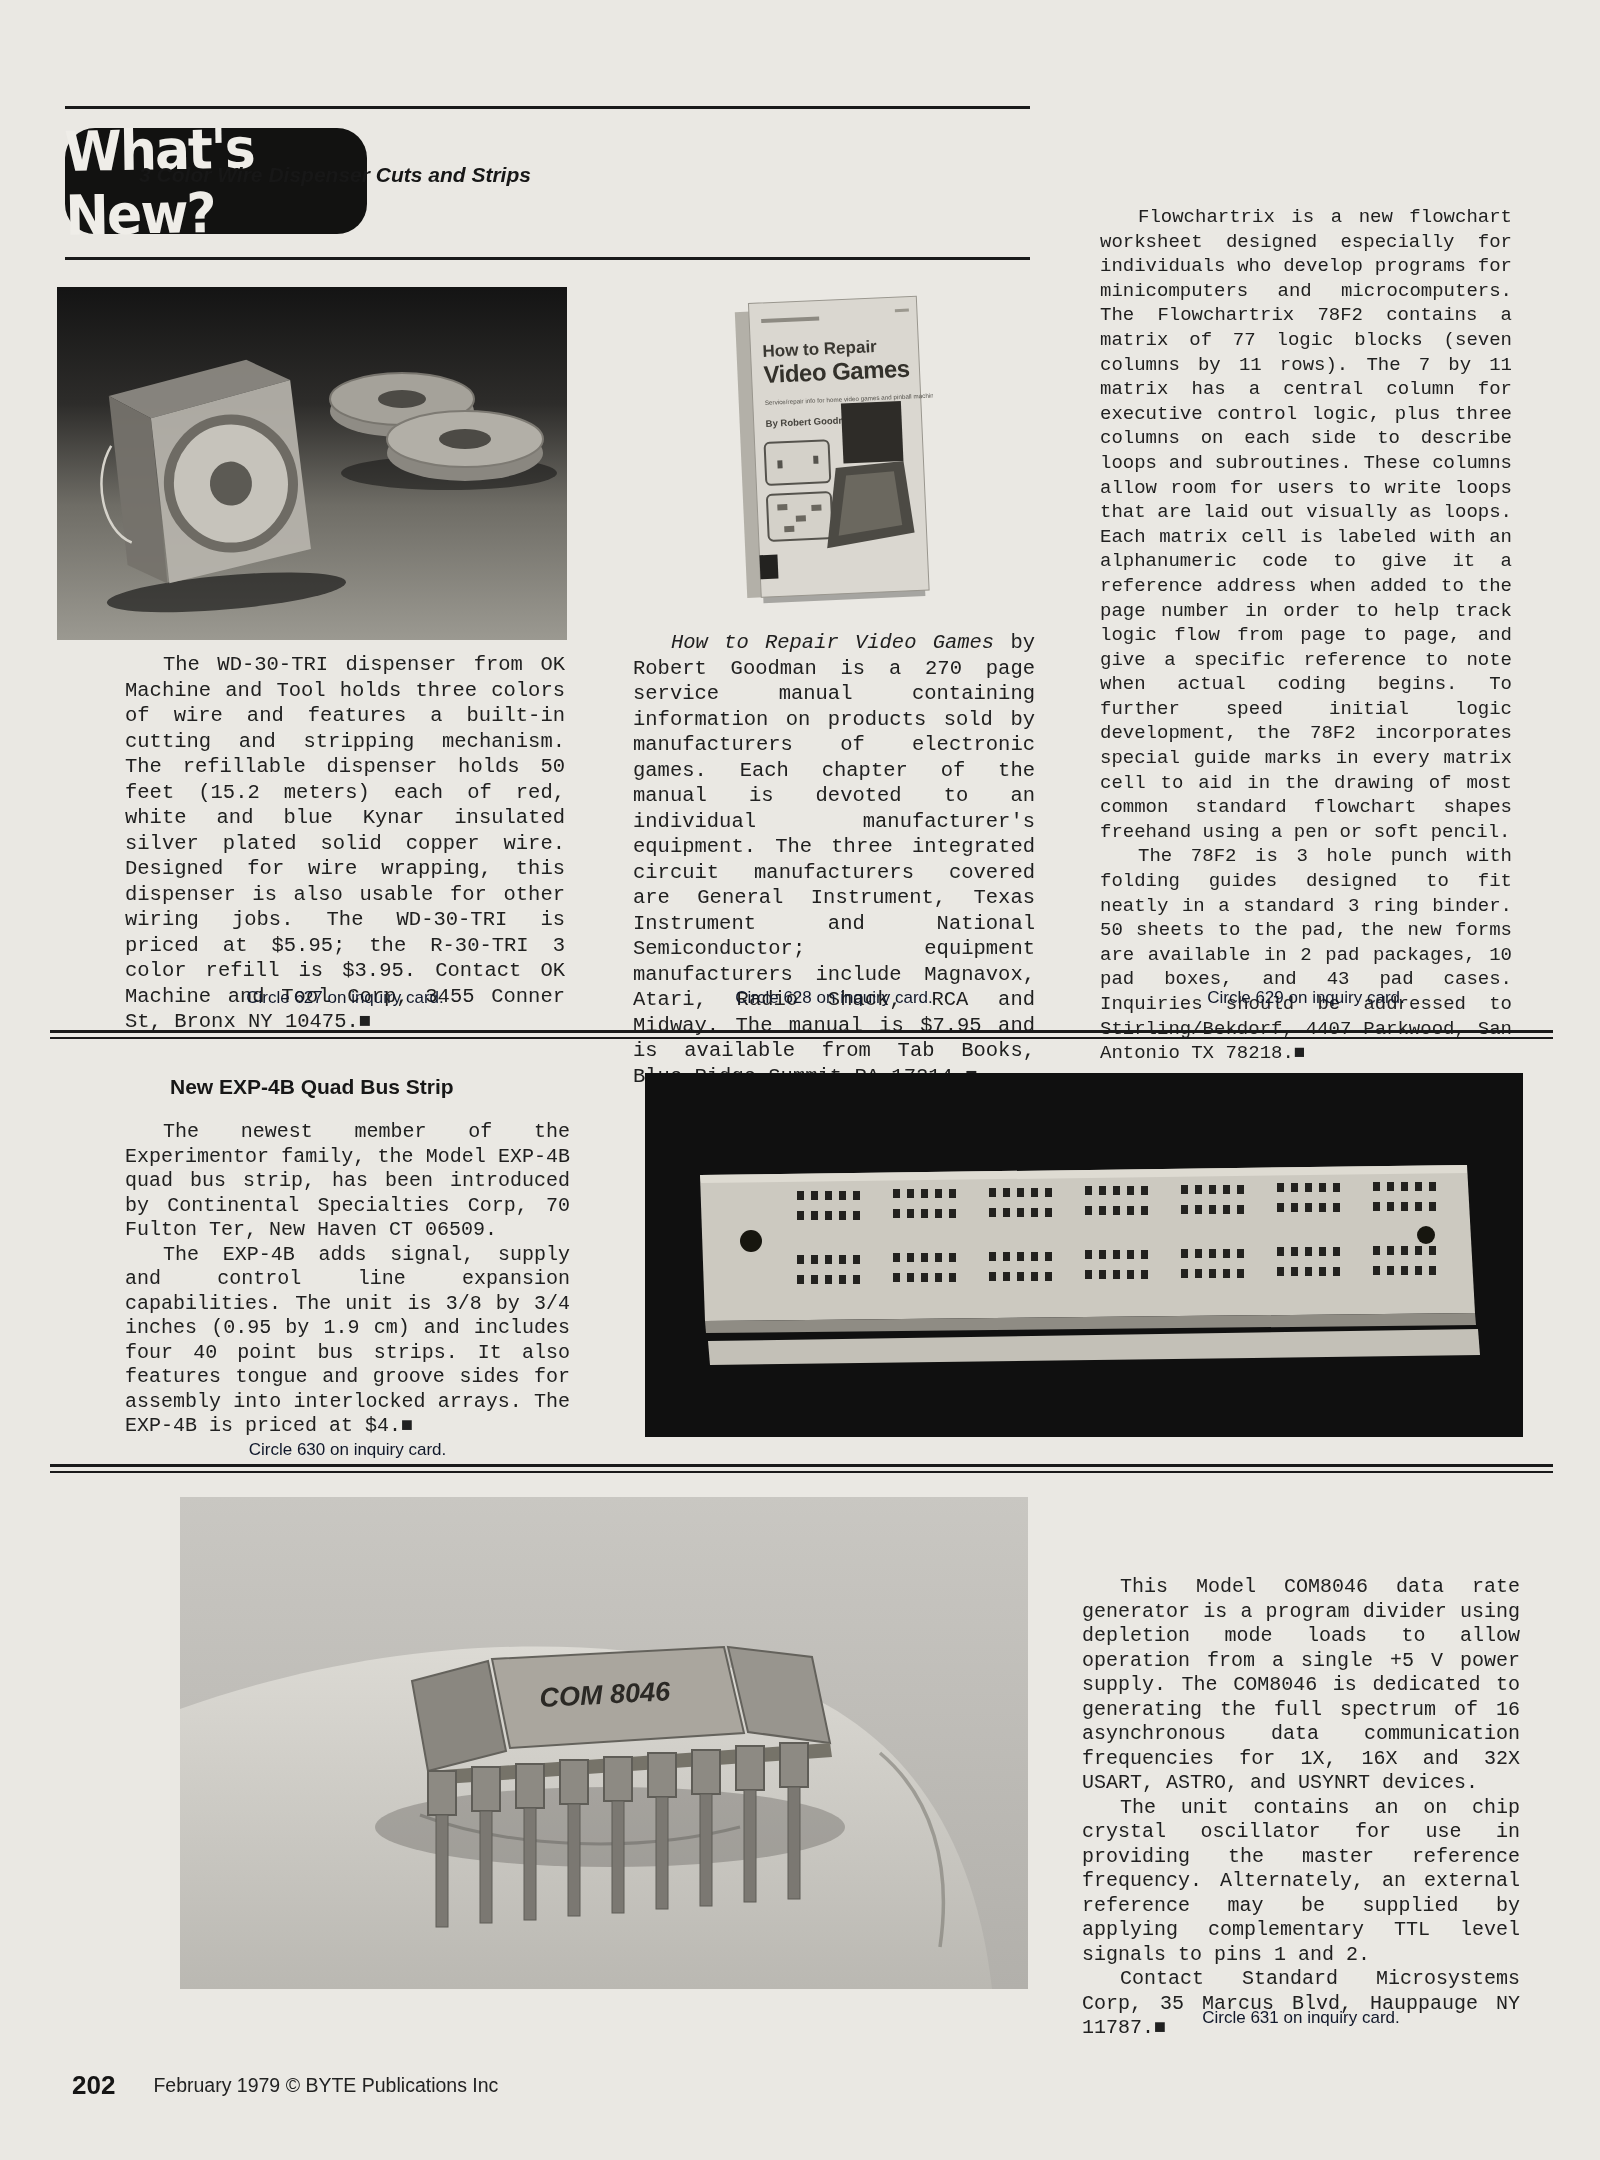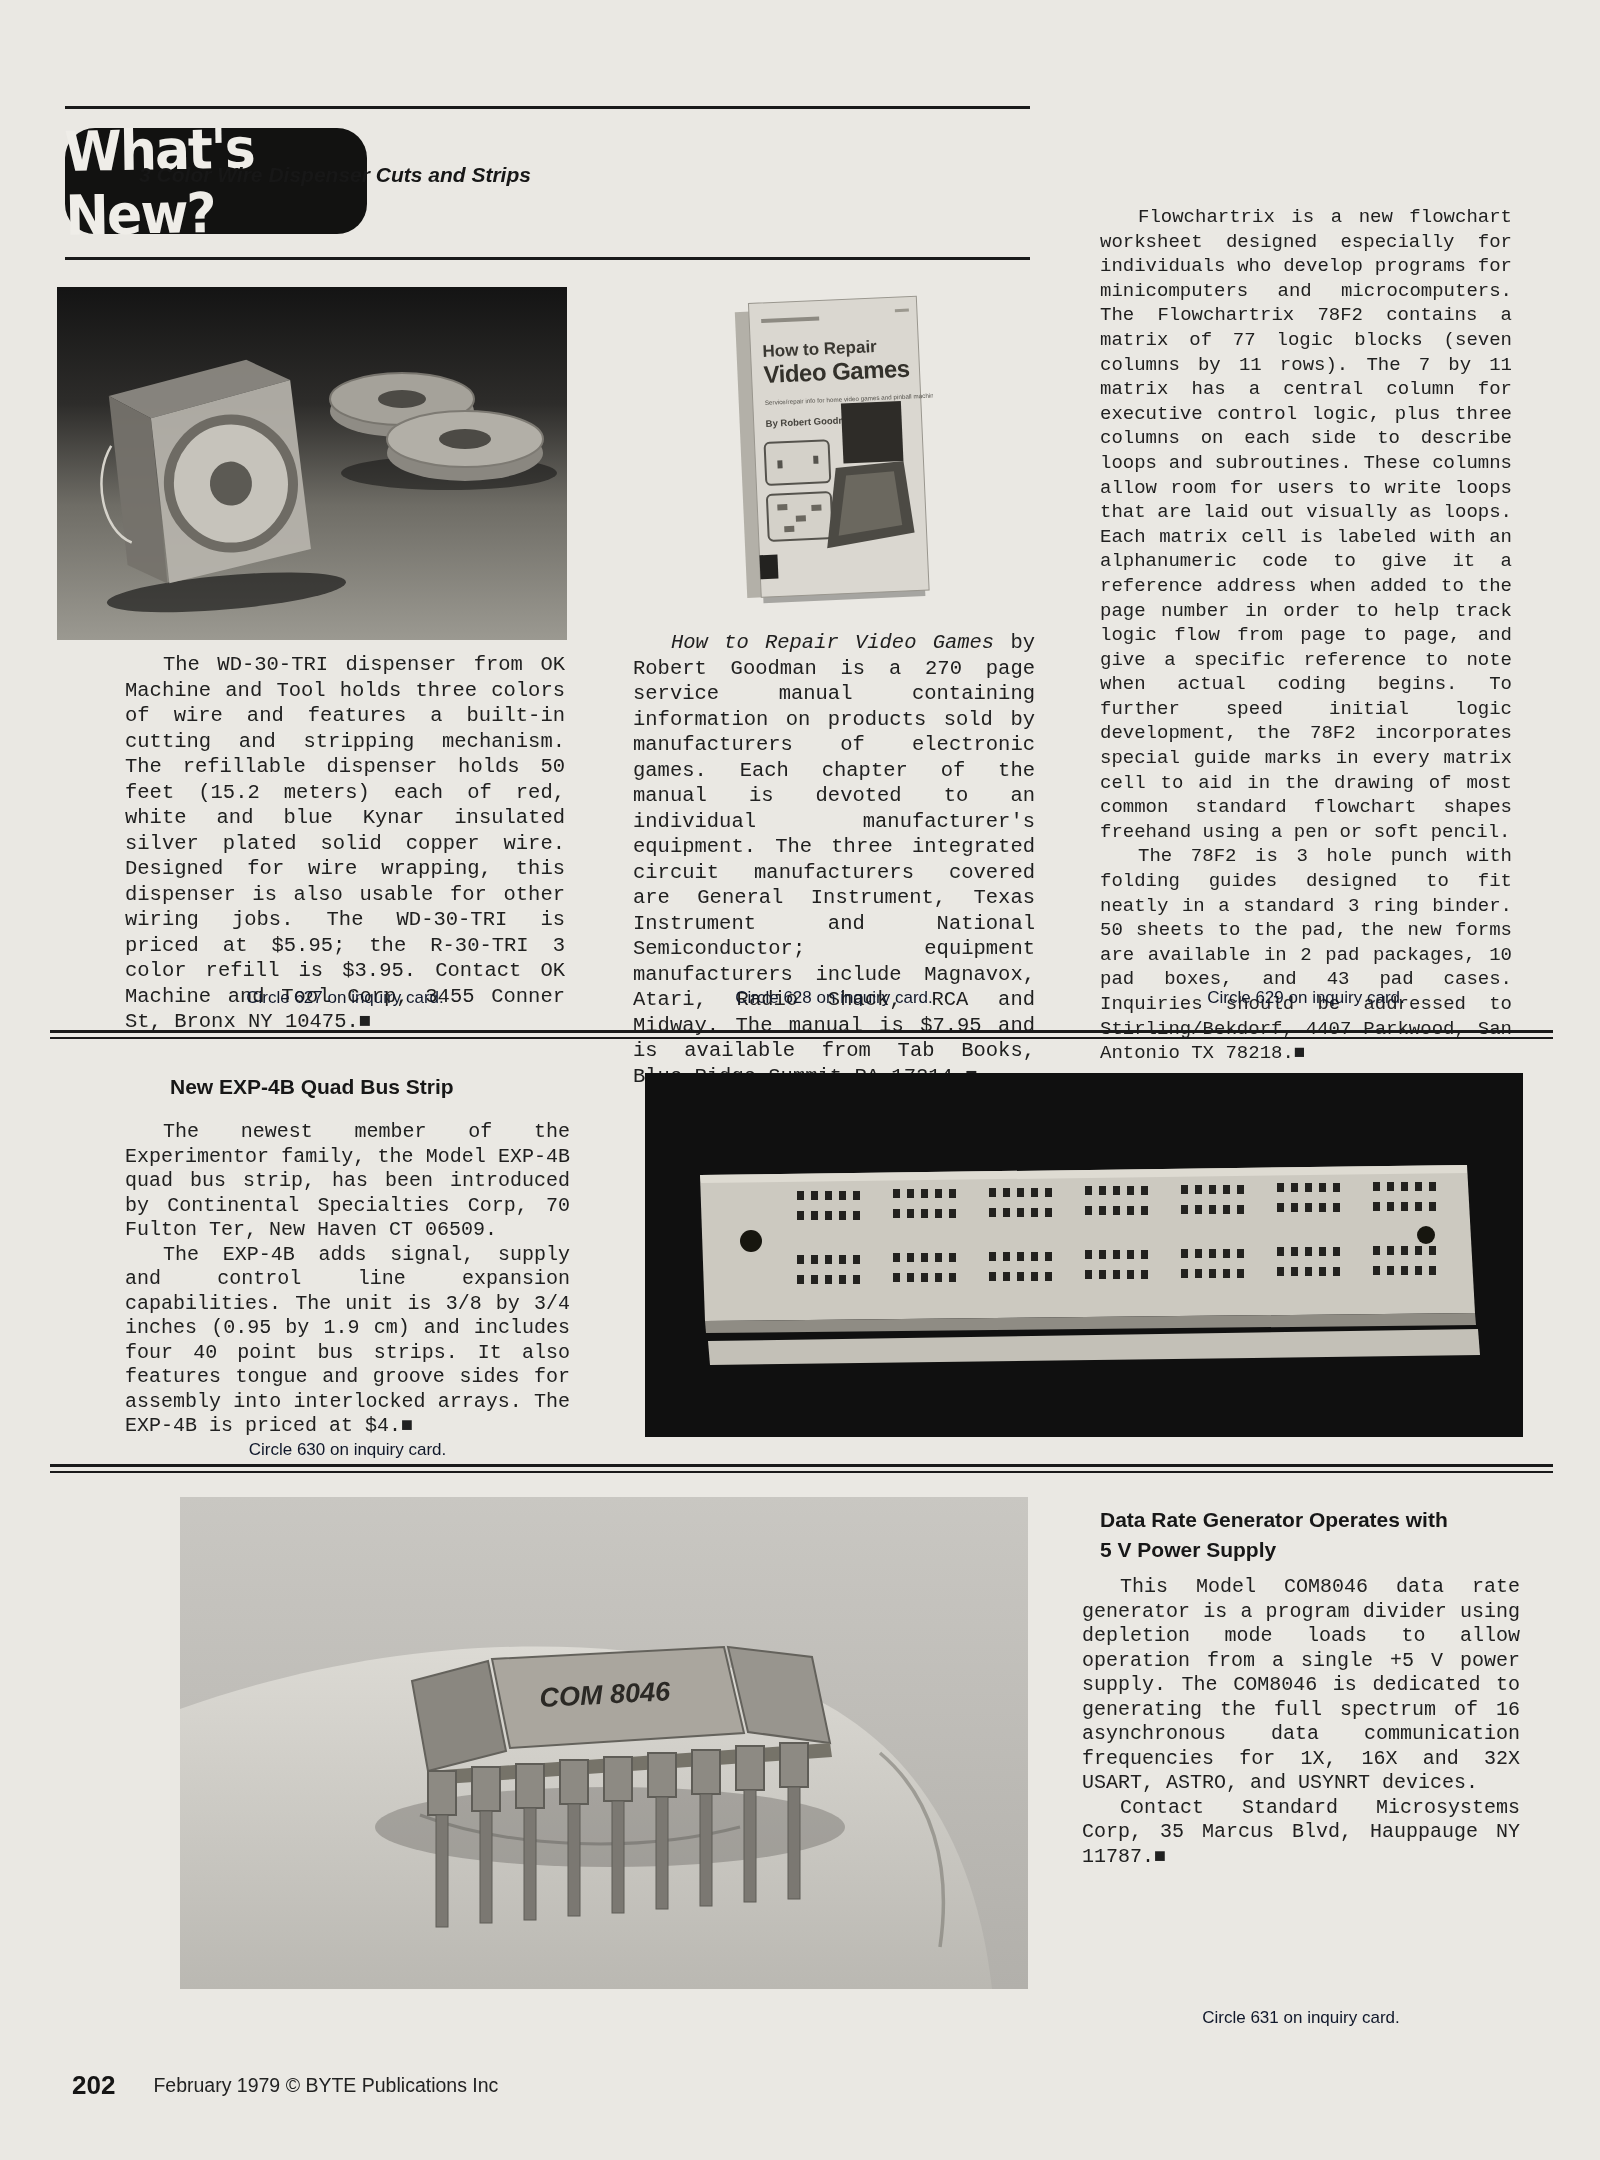--- a/index.html
+++ b/index.html
@@ -218,26 +218,23 @@
         <use href="#pin" x="380" y="263"></use>
           <use href="#pin" x="424" y="260"></use>
           <use href="#pin" x="468" y="256"></use>
         <use href="#pin" x="512" y="253"></use>
           <use href="#pin" x="556" y="249"></use>
           <use href="#pin" x="600" y="246"></use>
       </g>
     </svg>
   </div>
 
-  <div class="heading" style="left:1100px; top:1505px; width:430px;">
-    <div>Data Rate Generator Operates with</div>
-    <div>5 V Power Supply</div>
-  </div>
   <div class="body-col fs-c" style="left:1082px; top:1575px; width:438px;">
     <p>This Model COM8046 data rate generator is a program divider using depletion mode loads to allow operation from a single +5 V power supply. The COM8046 is dedicated to generating the full spectrum of 16 asynchronous data communication frequencies for 1X, 16X and 32X USART, ASTRO, and USYNRT devices.</p>
+    <p>The unit contains an on chip crystal oscillator for use in providing the master reference frequency. Alternately, an external reference may be supplied by applying complementary TTL level signals to pins 1 and 2.</p>
     <p>Contact Standard Microsystems Corp, 35 Marcus Blvd, Hauppauge NY 11787.■</p>
   </div>
   <div class="circle-note" style="left:1082px; top:2008px; width:438px;">Circle 631 on inquiry card.</div>
 
   <div class="footer">
     <span class="pagenum">202</span>
     <span class="credit">February 1979 © BYTE Publications Inc</span>
   </div>
 
 </div>

